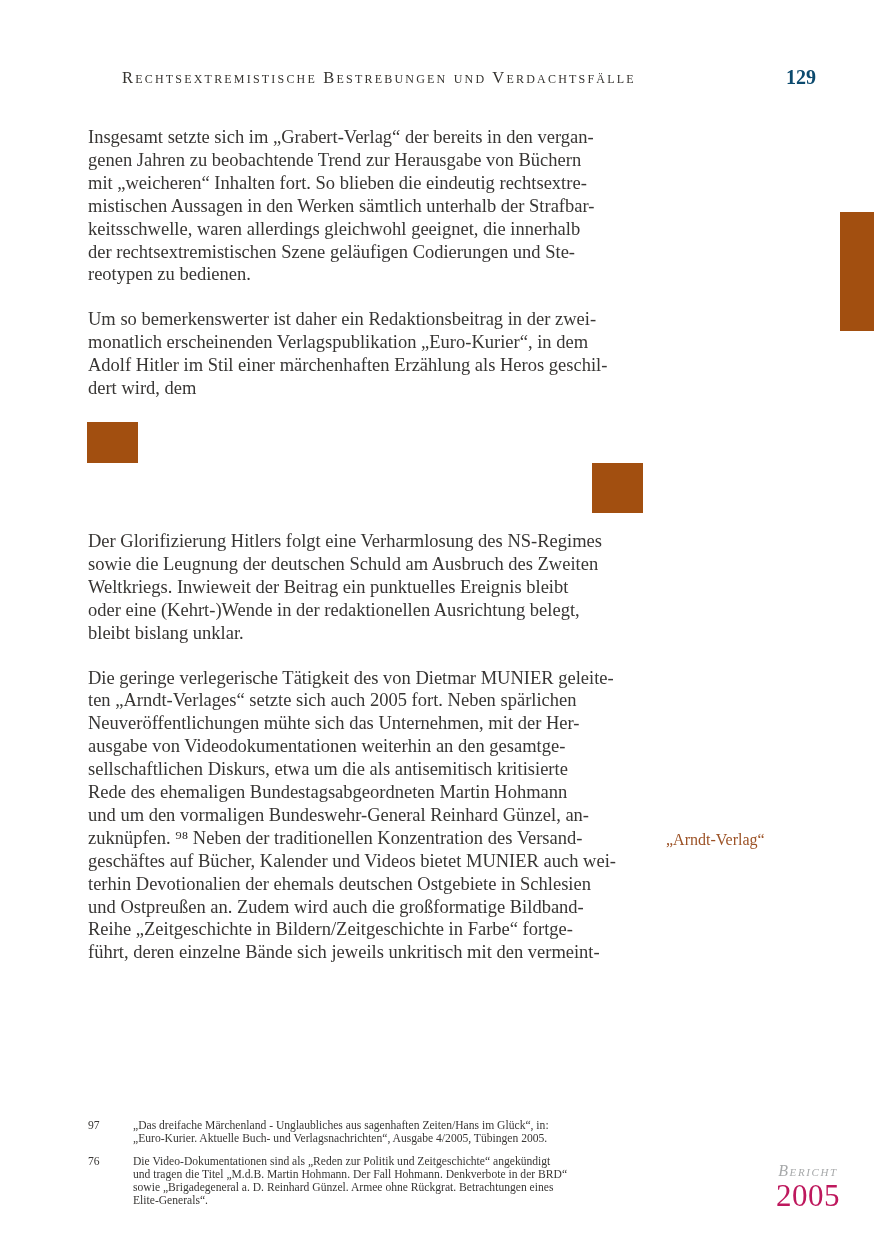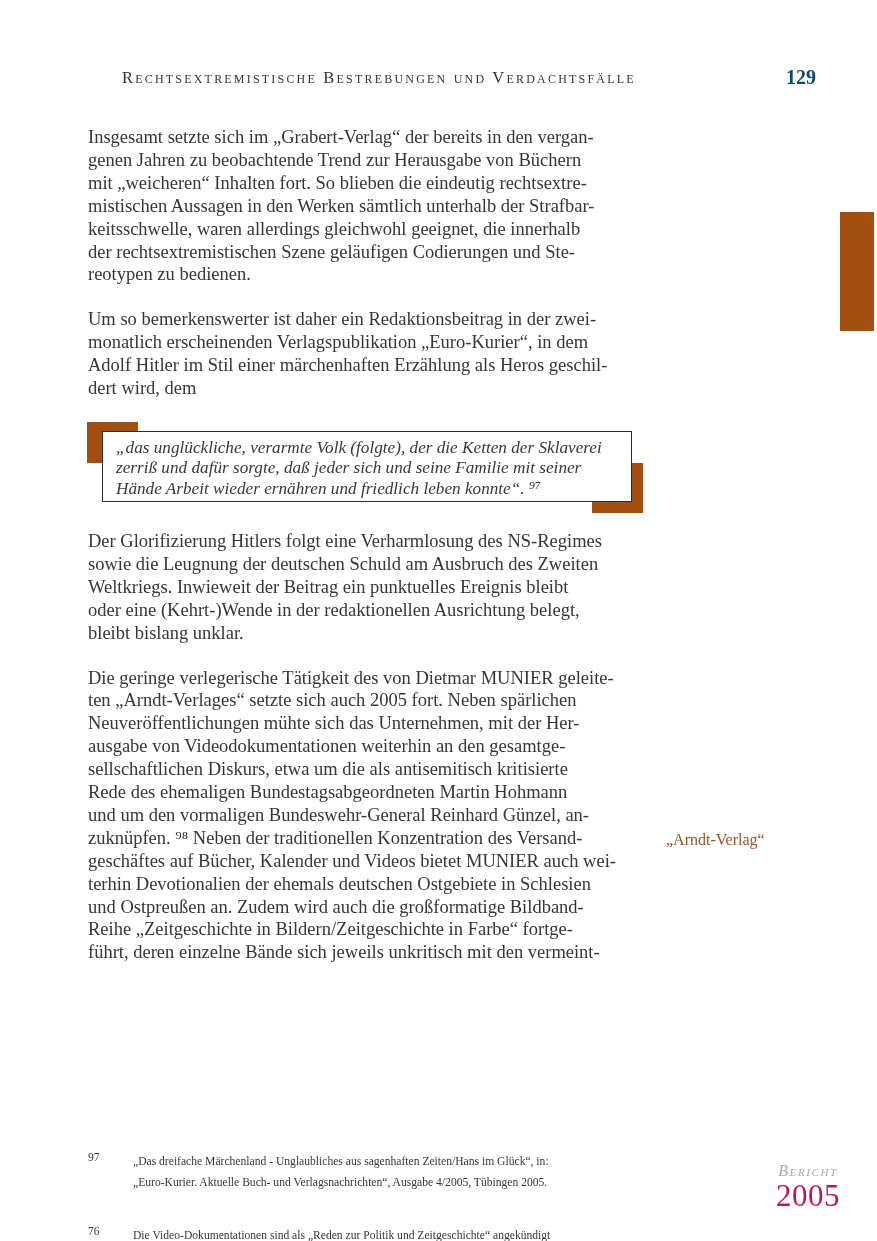--- a/index.html
+++ b/index.html
@@ -67,28 +67,28 @@
   
   .margin-note {
     position: absolute; left: 666px; top: 787px;
     font-size: 16px; color: #9c5226;
     white-space: nowrap;
     margin-top: 44px;
   }
 
   
   .footnotes { position: absolute; left: 88px; top: 1119px; width: 620px; }
-  .fn { display: flex; margin-bottom: 10px; margin-top: 32px; }
+  .fn { display: flex; margin-bottom: 10px; }
   .fn-num {
     flex: 0 0 45px;
     font-size: 11.6px; line-height: 13.2px; color: #383634;
   }
   .fn-text {
     flex: 1;
-    font-size: 11.6px; line-height: 21px;
+    font-size: 11.6px; line-height: 13px;
     white-space: pre-line; color: #383634;
   }
 
   
   .logo { position: absolute; left: 770px; top: 1162px; width: 76px; text-align: center; }
   .logo-line1 {
     font-variant: small-caps;
     font-size: 16px; letter-spacing: 1.6px;
     color: #a7a9aa; line-height: 18px; font-style: italic;
   }
@@ -118,25 +118,20 @@
 der rechtsextremistischen Szene geläufigen Codierungen und Ste-
 reotypen zu bedienen.</p>
     <p class="para">Um so bemerkenswerter ist daher ein Redaktionsbeitrag in der zwei-
 monatlich erscheinenden Verlagspublikation „Euro-Kurier“, in dem
 Adolf Hitler im Stil einer märchenhaften Erzählung als Heros geschil-
 dert wird, dem</p>
 
     <div class="quote-wrap">
       <div class="q-accent q-accent-tl"></div>
       <div class="q-accent q-accent-br"></div>
-      <div class="quote-box">
-        <p class="quote-text">„das unglückliche, verarmte Volk (folgte), der die Ketten der Sklaverei
-zerriß und dafür sorgte, daß jeder sich und seine Familie mit seiner
-Hände Arbeit wieder ernähren und friedlich leben konnte“. ⁹⁷</p>
-      </div>
     </div>
 
     <p class="para">Der Glorifizierung Hitlers folgt eine Verharmlosung des NS-Regimes
 sowie die Leugnung der deutschen Schuld am Ausbruch des Zweiten
 Weltkriegs. Inwieweit der Beitrag ein punktuelles Ereignis bleibt
 oder eine (Kehrt-)Wende in der redaktionellen Ausrichtung belegt,
 bleibt bislang unklar.</p>
     <p class="para">Die geringe verlegerische Tätigkeit des von Dietmar MUNIER geleite-
 ten „Arndt-Verlages“ setzte sich auch 2005 fort. Neben spärlichen
 Neuveröffentlichungen mühte sich das Unternehmen, mit der Her-

